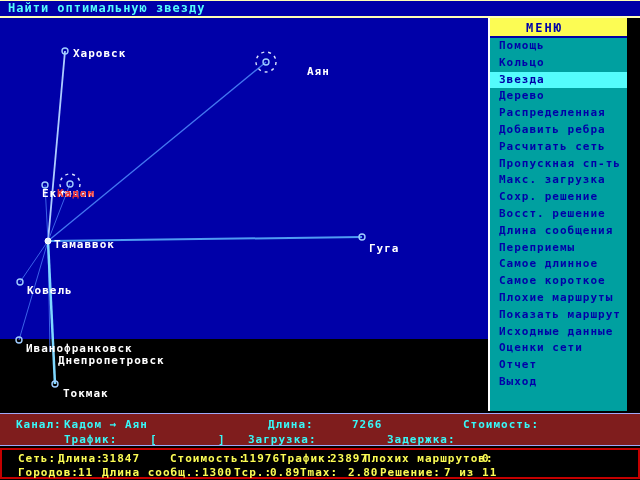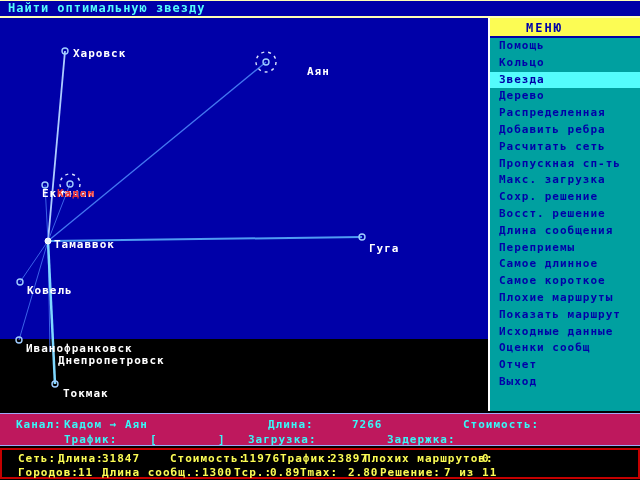--- a/index.html
+++ b/index.html
@@ -8,29 +8,29 @@
   
   .titlebar{position:absolute;left:0;top:0;width:640px;height:16px;background:#0000a8;
             border-top:1px solid #ffffb4;box-sizing:border-box;color:#54fcfc;
             font-size:12px;line-height:15px;padding-left:8px;letter-spacing:1px;}
   .sep{position:absolute;left:0;top:16px;width:640px;height:2px;background:#ffffb4;}
   
   .graph{position:absolute;left:0;top:18px;width:490px;height:321px;background:#0000a8;}
   .graph svg{position:absolute;left:0;top:0;}
   .nlabel{position:absolute;font-size:11px;letter-spacing:1px;color:#fff;white-space:nowrap;}
   
-  .menu{position:absolute;left:488px;top:18px;width:152px;height:393px;background:#00a0a0;
+  .menu{position:absolute;left:488px;top:18px;width:139px;height:393px;background:#00a0a0;
         border-left:2px solid #ffffff;box-sizing:border-box;}
   .menu-header{height:20px;background:#fcfc54;color:#0000a8;font-size:12px;letter-spacing:2px;
                line-height:20px;padding-left:36px;border-bottom:2px solid #0000a8;box-sizing:border-box;}
   .menu-item{height:16.8px;line-height:16.8px;padding-left:9px;color:#0000a8;font-size:11px;
              letter-spacing:1px;white-space:nowrap;}
   .menu-item.sel{background:#54fcfc;}
   
-  .panel1{position:absolute;left:0;top:413px;width:640px;height:33px;background:#be185d;
+  .panel1{position:absolute;left:0;top:413px;width:640px;height:33px;background:#7f1d1d;
           border-top:1px solid #a0a8f8;border-bottom:1px solid #a0a8f8;box-sizing:border-box;}
   .panel1 span{position:absolute;font-size:11px;letter-spacing:1px;color:#38f8f8;white-space:nowrap;}
   .panel2{position:absolute;left:0;top:448px;width:640px;height:31px;background:#000;
           border:2px solid #c40000;box-sizing:border-box;}
   .panel2 span{position:absolute;font-size:11px;letter-spacing:1px;color:#fcfc54;white-space:nowrap;}
 </style>
 </head>
 <body>
 
 <div class="screen">
@@ -89,21 +89,21 @@
         <div class="menu-item">Макс. загрузка</div>
         <div class="menu-item">Сохр. решение</div>
         <div class="menu-item">Восст. решение</div>
         <div class="menu-item">Длина сообщения</div>
         <div class="menu-item">Переприемы</div>
         <div class="menu-item">Самое длинное</div>
         <div class="menu-item">Самое короткое</div>
         <div class="menu-item">Плохие маршруты</div>
         <div class="menu-item">Показать маршрут</div>
         <div class="menu-item">Исходные данные</div>
-        <div class="menu-item">Оценки сообщ</div>
+        <div class="menu-item">Оценки сети</div>
         <div class="menu-item">Отчет</div>
         <div class="menu-item">Выход</div>
       </div>
   </div>
 
   <div class="panel1">
     <span style="left:16px;top:4px">Канал:</span>
     <span style="left:64px;top:4px">Кадом → Аян</span>
     <span style="left:268px;top:4px">Длина:</span>
     <span style="left:352px;top:4px">7266</span>

